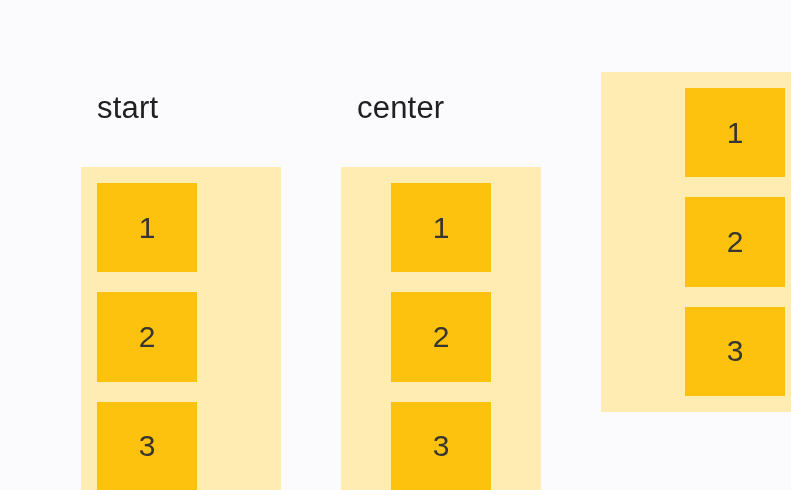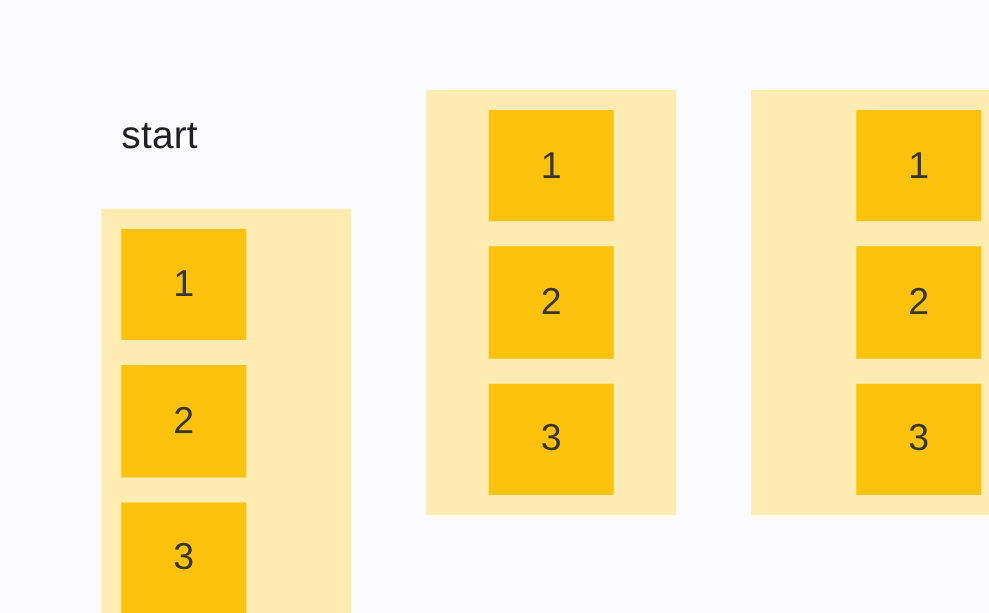--- a/index.html
+++ b/index.html
@@ -82,20 +82,21 @@
     <div class="example-column align-start">
       <div class="example-label">start</div>
       <div class="flex-container">
         <div class="flex-item">1</div>
         <div class="flex-item">2</div>
         <div class="flex-item">3</div>
       </div>
     </div>
 
     <div class="example-column align-center">
+      <div class="example-label">center</div>
       <div class="flex-container">
         <div class="flex-item">1</div>
         <div class="flex-item">2</div>
         <div class="flex-item">3</div>
       </div>
     </div>
 
     <div class="example-column align-end">
       <div class="flex-container">
         <div class="flex-item">1</div>

